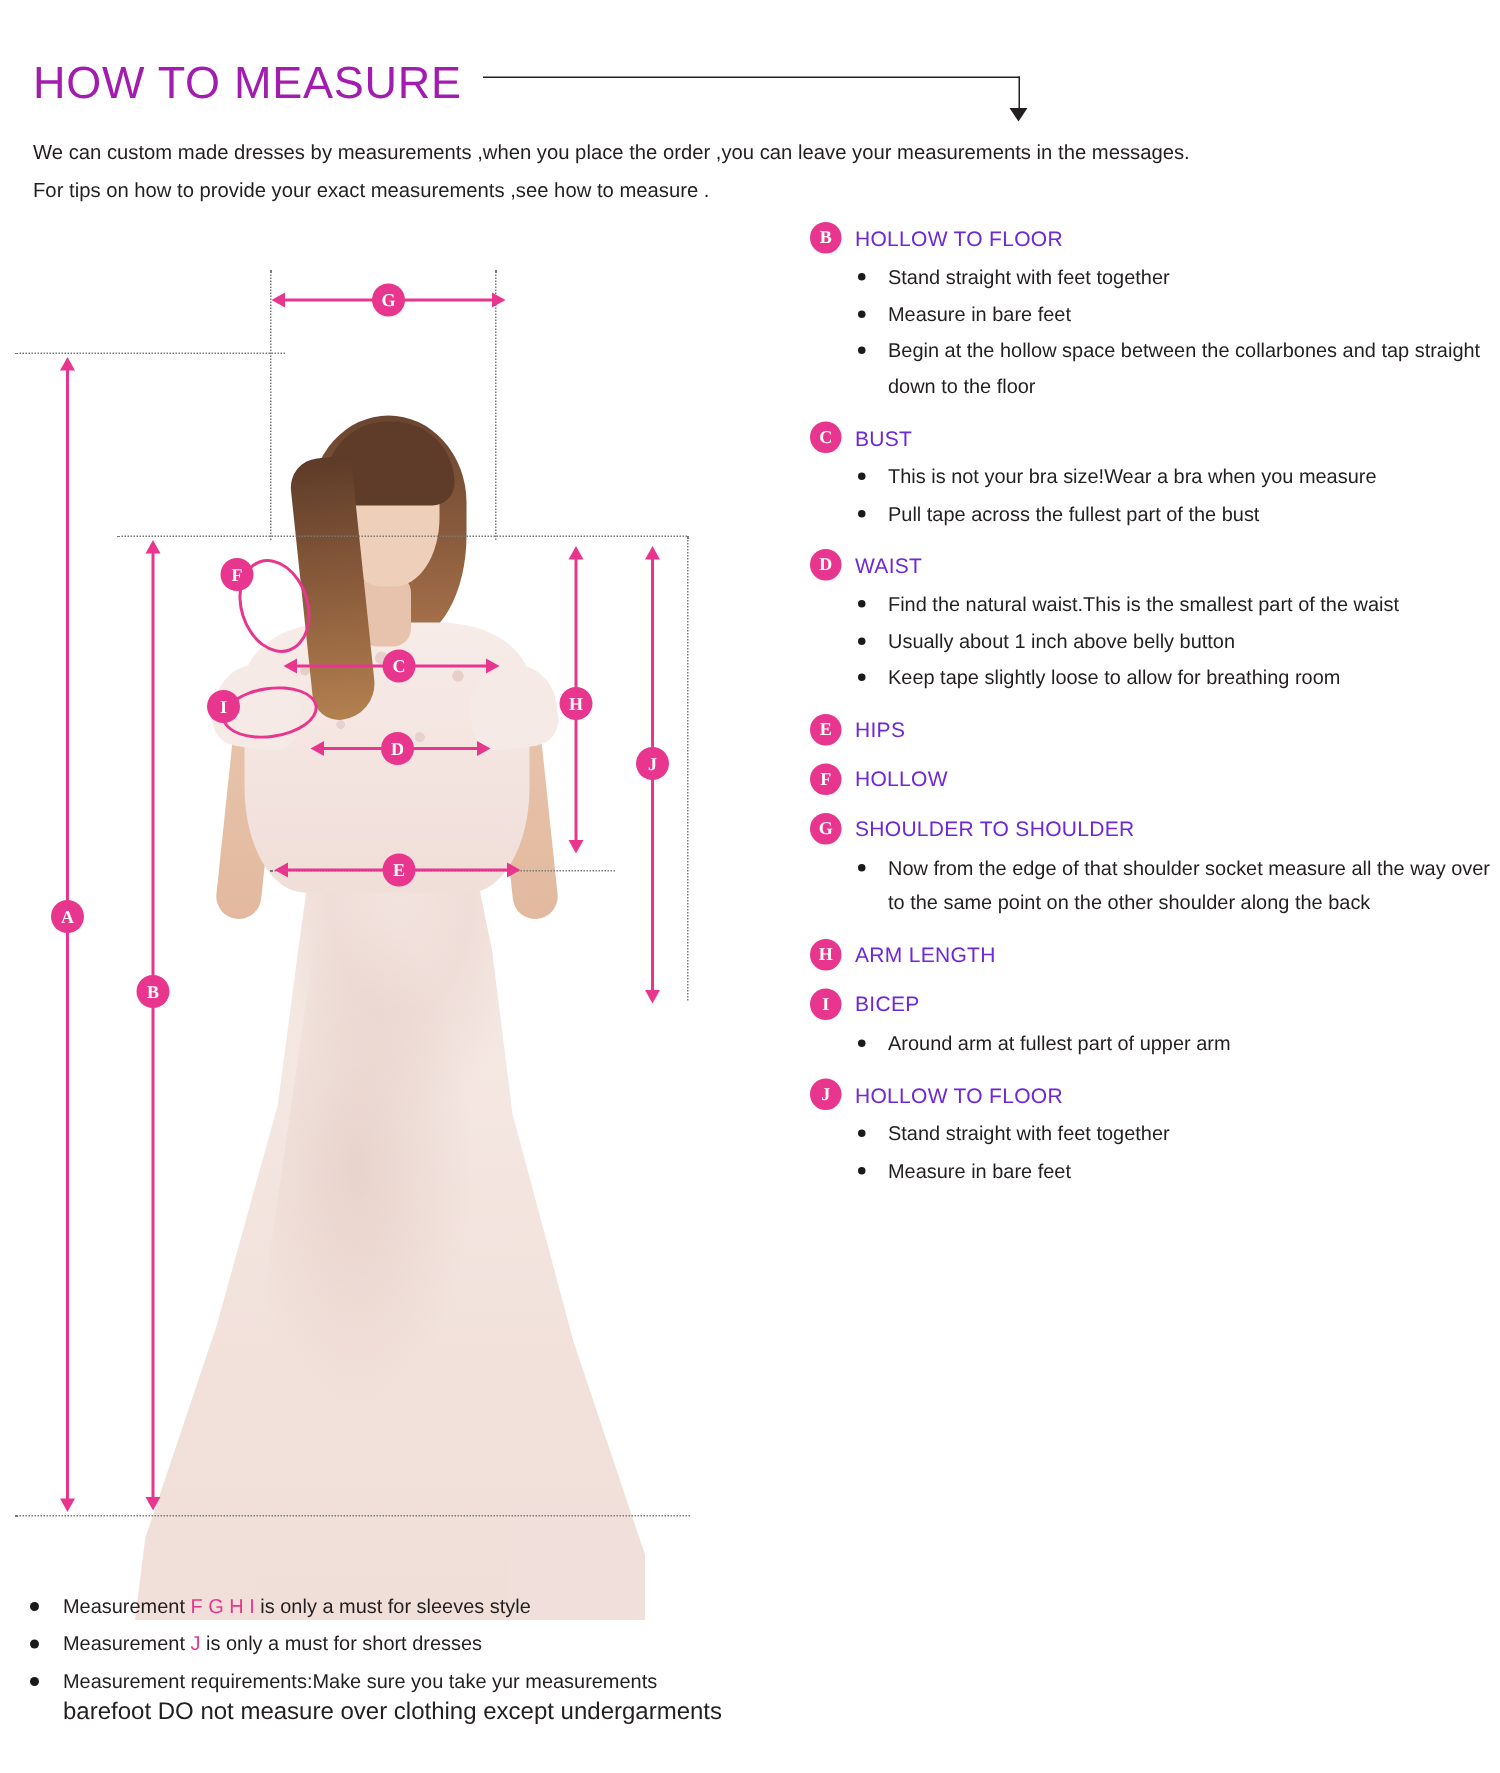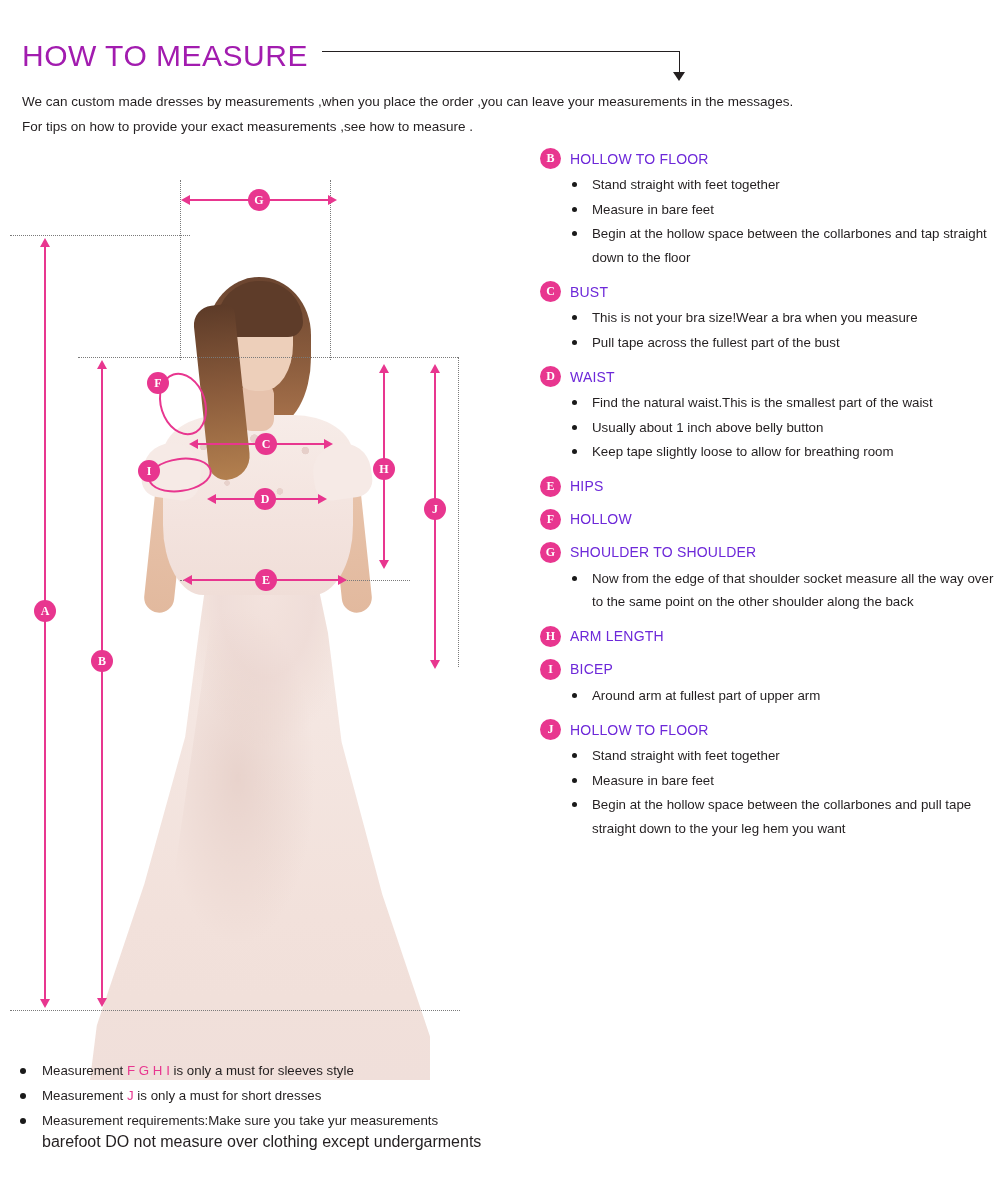--- a/index.html
+++ b/index.html
@@ -476,21 +476,20 @@
   </div>
 
   <div class="def-block">
     <div class="def-head">
       <span class="badge-inline">J</span>
       <span class="def-title">HOLLOW TO FLOOR</span>
     </div>
     <ul class="def-items">
       <li>Stand straight with feet together</li>
       <li>Measure in bare feet</li>
-      <li>Begin at the hollow space between the collarbones and pull tape straight down to the your leg hem you want</li>
     </ul>
   </div>
 
 </div>
 
 <div class="notes">
   <ul>
     <li>
       <span>Measurement </span><span class="pink">F G H I</span><span> is only a must for sleeves style</span>
     </li>

